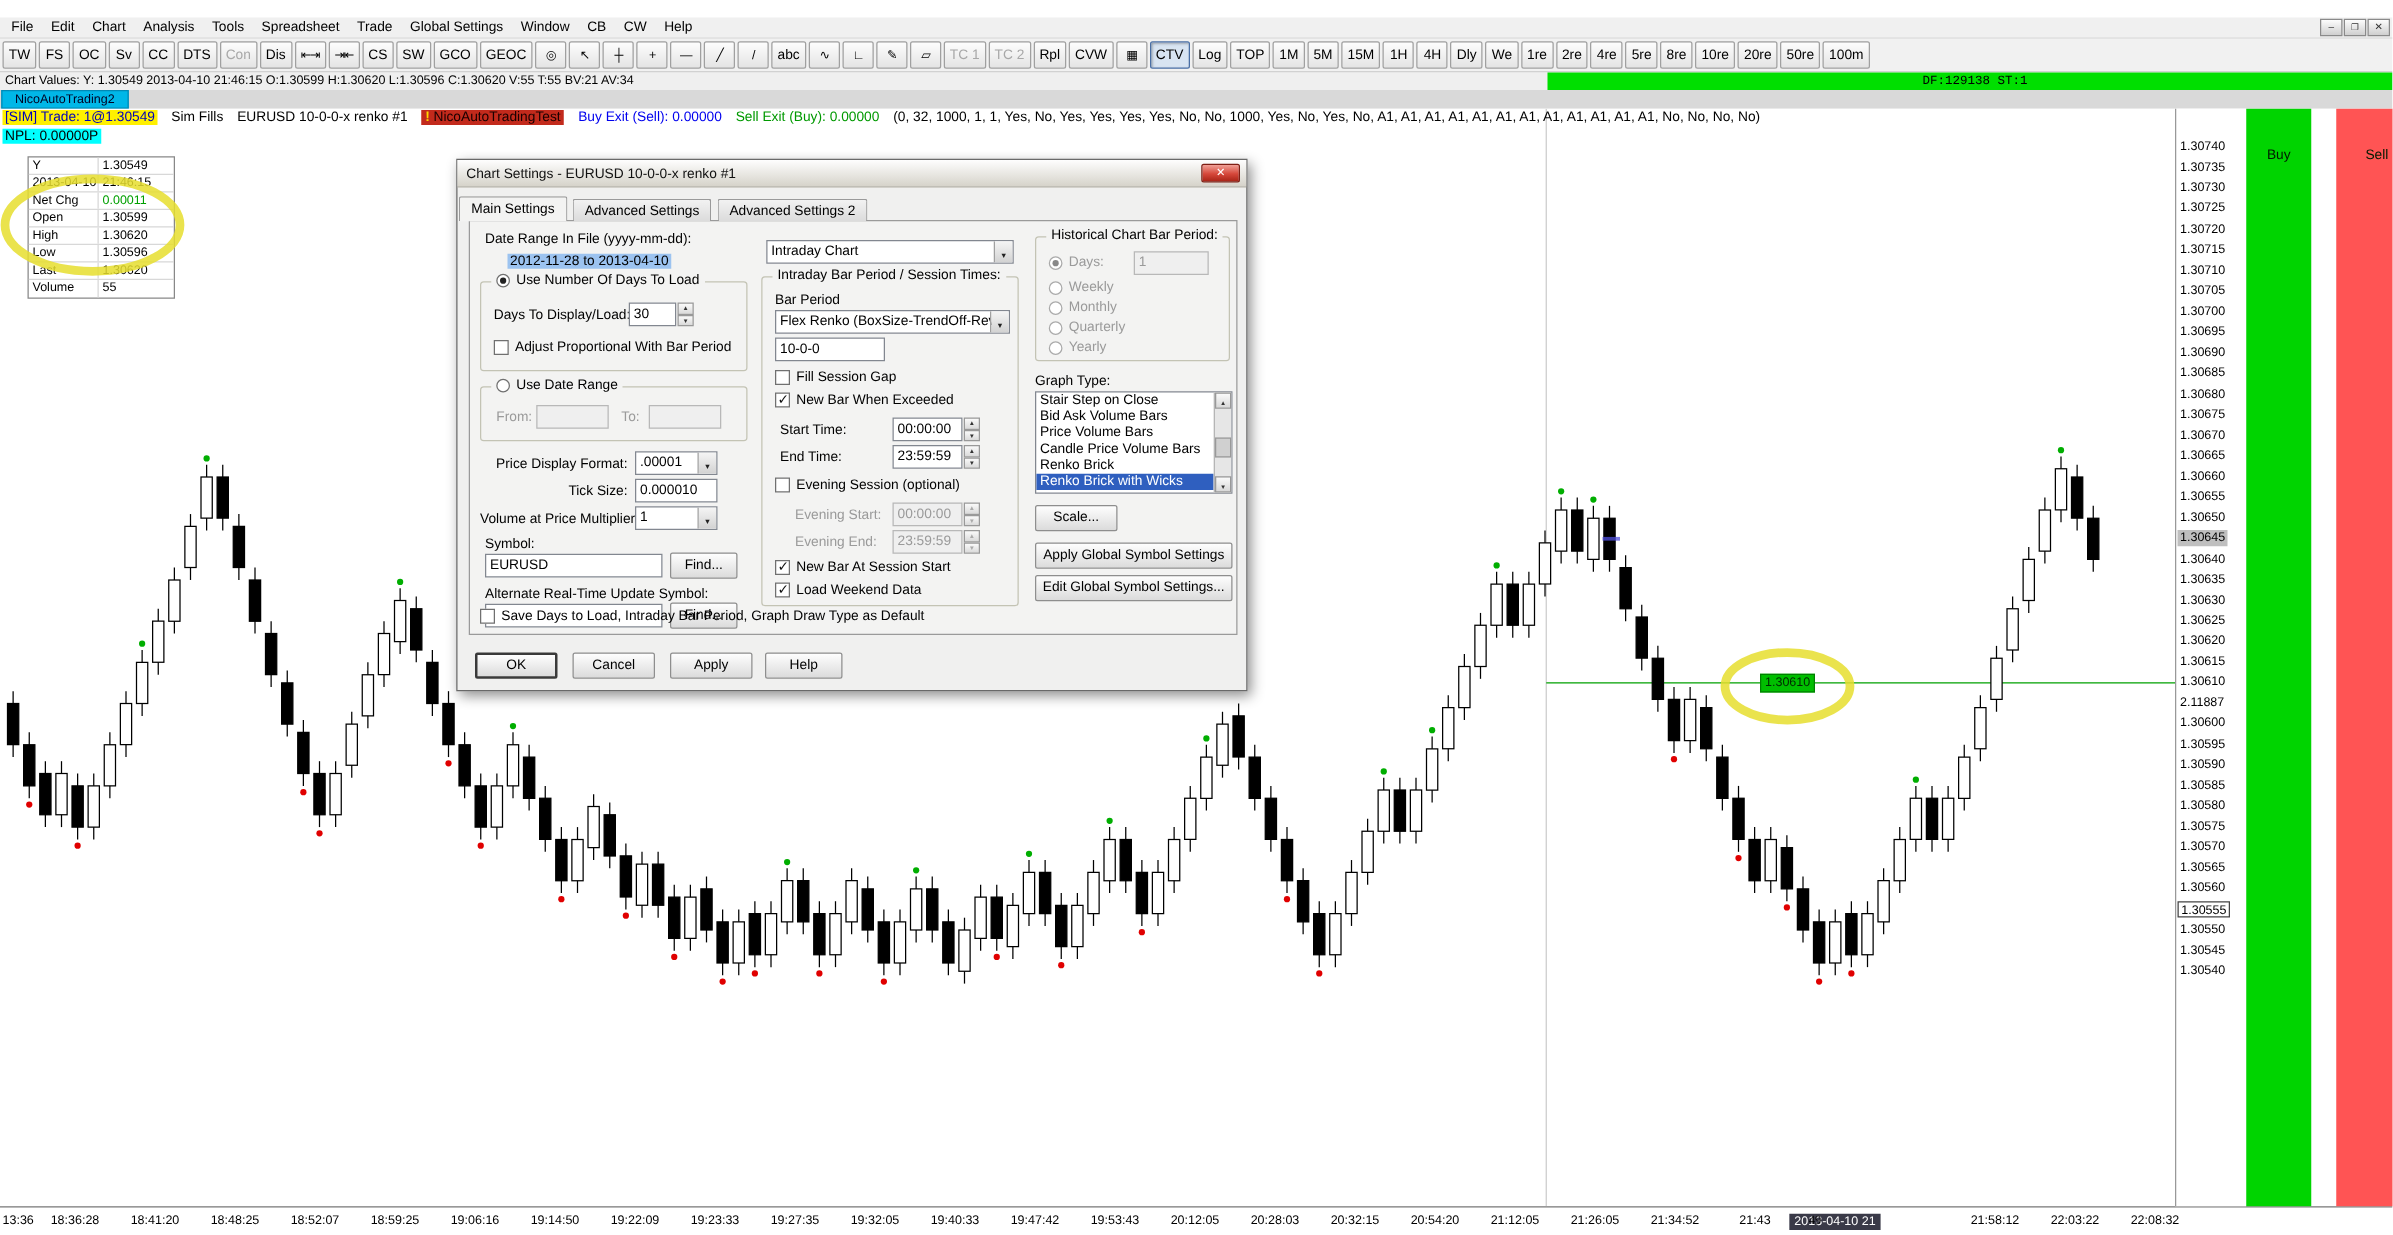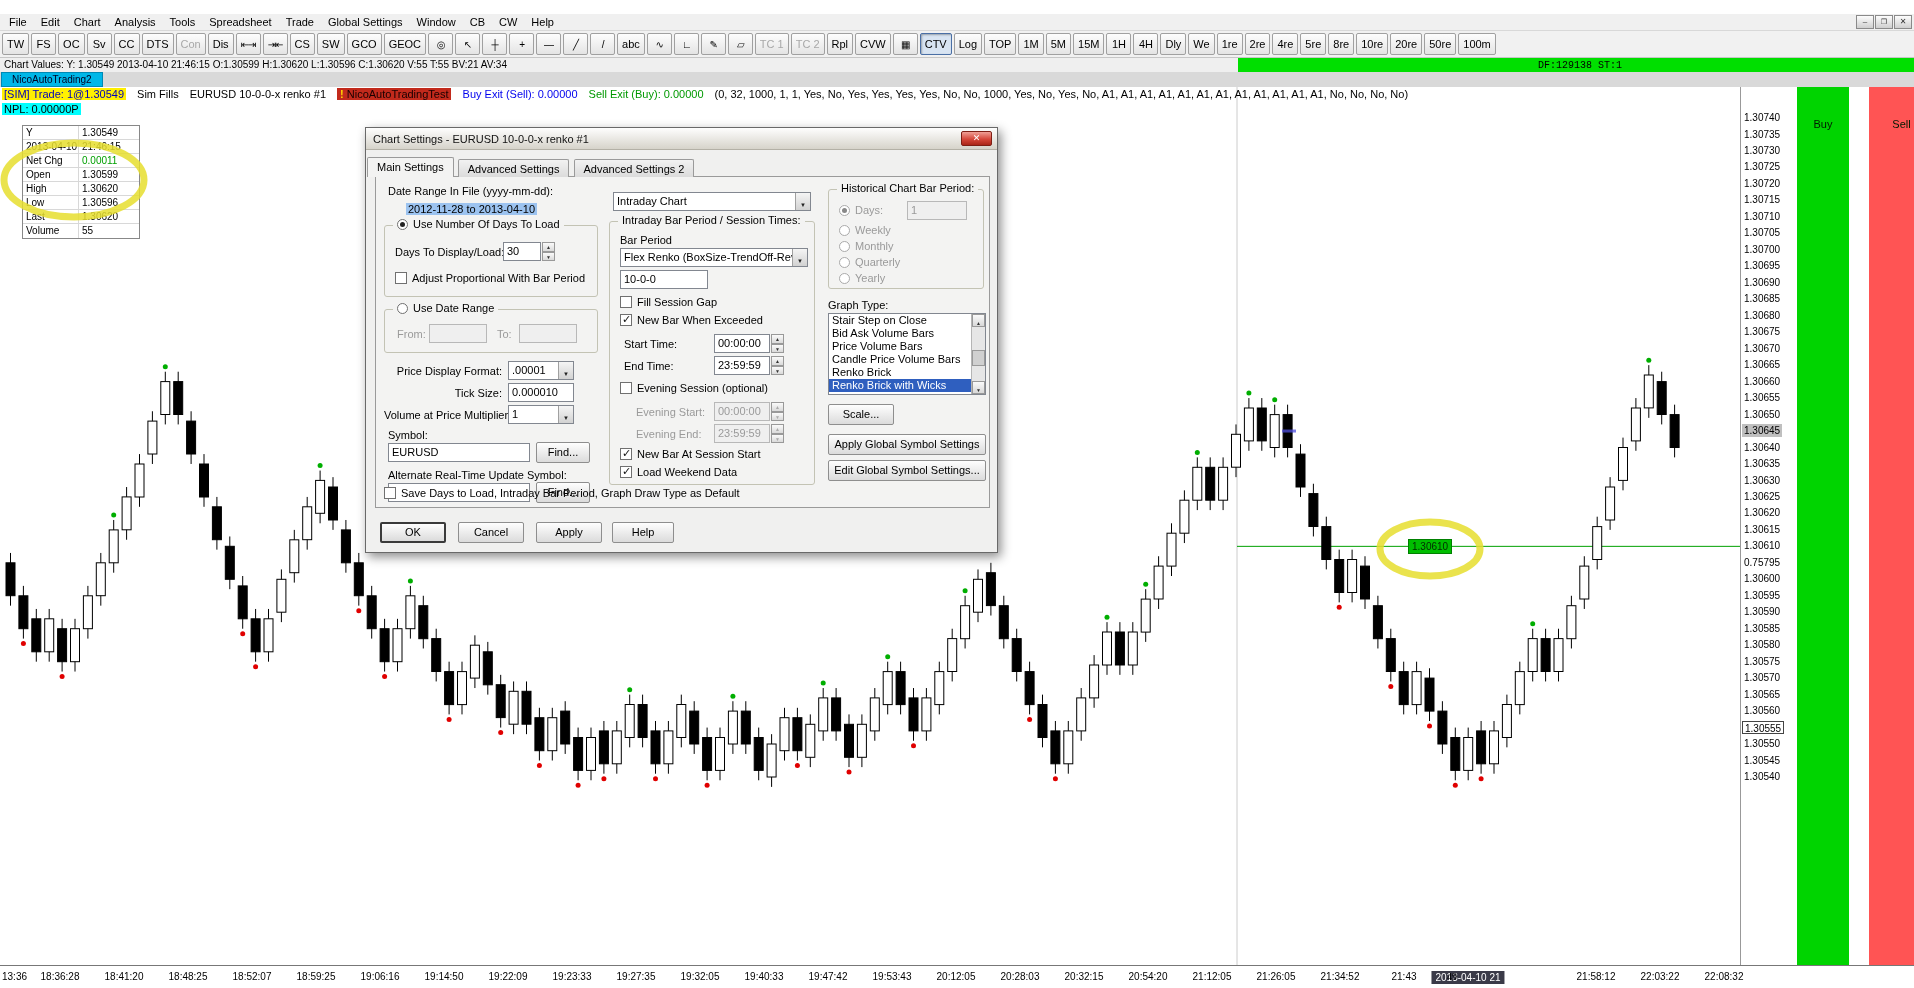--- a/index.html
+++ b/index.html
@@ -596,21 +596,21 @@
         <div class="p-label" style="top: 304.1px;">1.30655</div>
         <div class="p-label" style="top: 320.6px;">1.30650</div>
         <div class="p-label hl-gray" style="top: 337px;">1.30645</div>
         <div class="p-label" style="top: 353.5px;">1.30640</div>
         <div class="p-label" style="top: 370px;">1.30635</div>
         <div class="p-label" style="top: 386.5px;">1.30630</div>
         <div class="p-label" style="top: 402.9px;">1.30625</div>
         <div class="p-label" style="top: 419.4px;">1.30620</div>
         <div class="p-label" style="top: 435.9px;">1.30615</div>
         <div class="p-label" style="top: 452.4px;">1.30610</div>
-        <div class="p-label" style="top: 468.8px;">0.75795</div>
+        <div class="p-label" style="top: 468.8px;">2.11887</div>
         <div class="p-label" style="top: 485.3px;">1.30600</div>
         <div class="p-label" style="top: 501.8px;">1.30595</div>
         <div class="p-label" style="top: 518.3px;">1.30590</div>
         <div class="p-label" style="top: 534.7px;">1.30585</div>
         <div class="p-label" style="top: 551.2px;">1.30580</div>
         <div class="p-label" style="top: 567.7px;">1.30575</div>
         <div class="p-label" style="top: 584.2px;">1.30570</div>
         <div class="p-label" style="top: 600.6px;">1.30565</div>
         <div class="p-label" style="top: 617.1px;">1.30560</div>
         <div class="p-label boxed" style="top: 633.6px;">1.30555</div>

